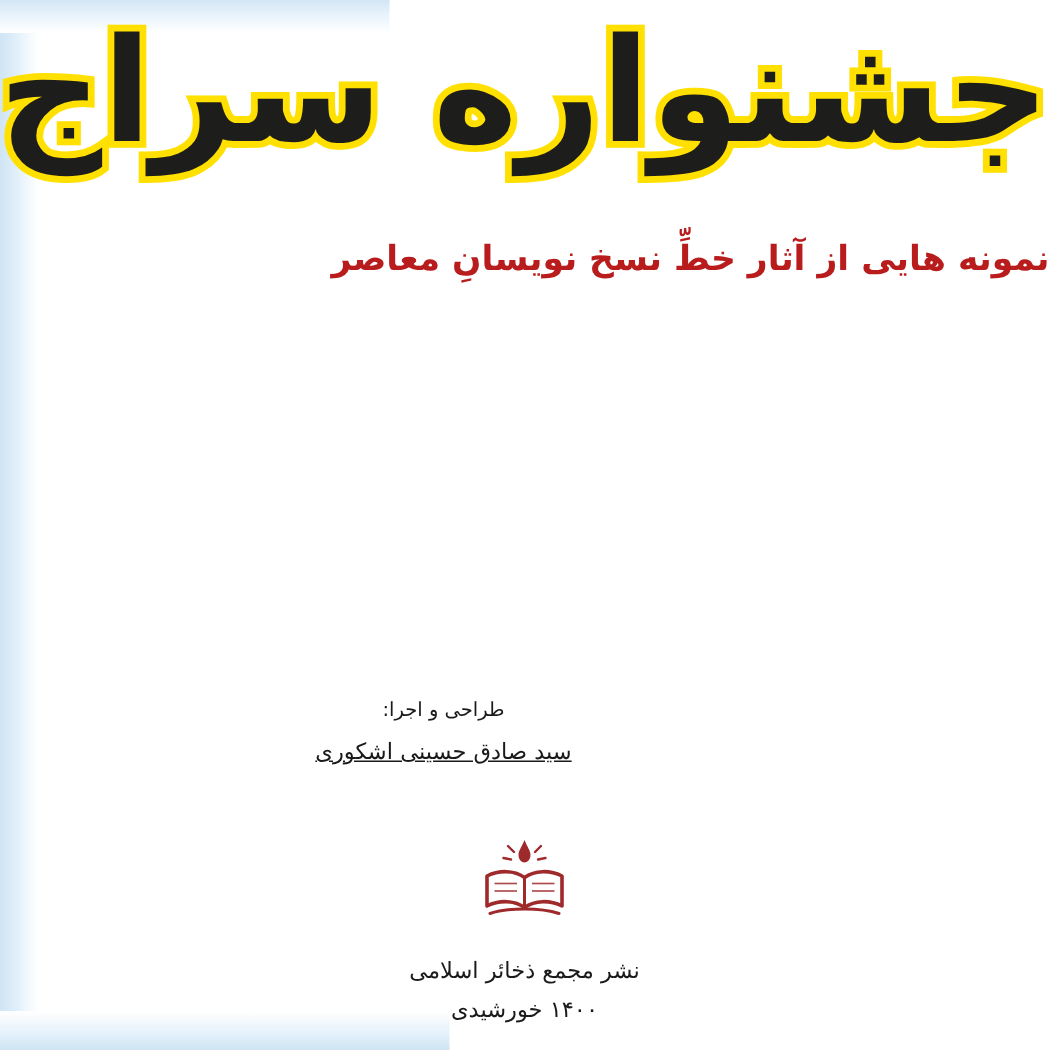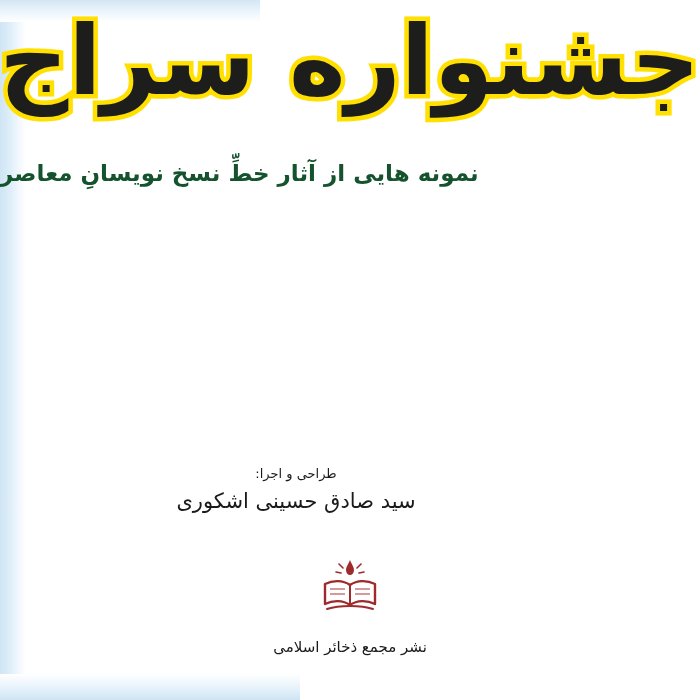--- a/index.html
+++ b/index.html
@@ -78,25 +78,25 @@
     white-space: nowrap;
     margin-left: 35px;
   }
 
   
   .sub1 {
     position: absolute;
     top: 160px;
     left: 0;
     width: 700px;
-    text-align: left;
+    text-align: right;
     direction: rtl;
     font-size: 23px;
     font-weight: bold;
-    color: #14532d;
+    color: #b91c1c;
     letter-spacing: 0px;
   }
   .sub2 {
     position: absolute;
     top: 222px;
     left: 0;
     width: 700px;
     text-align: center;
     direction: rtl;
     font-size: 17px;
@@ -133,22 +133,23 @@
     width: 592px;
     text-align: center;
     direction: rtl;
     color: #1a1a1a;
   }
   .credits .c1 {
     font-size: 13px;
     line-height: 24px;
   }
   .credits .c2 {
-    font-size: 21px;
+    font-size: 15px;
     line-height: 30px;
+    text-decoration: underline;
   }
 
   
   .logo {
     position: absolute;
     top: 556px;
     left: 50%;
     transform: translateX(-50%);
     width: 62px;
     height: 62px;
@@ -214,15 +215,16 @@
         <line x1="36" y1="33" x2="51" y2="33"></line>
         <line x1="36" y1="38" x2="51" y2="38"></line>
       </g>
 
       <path d="M8 53 C20 49 42 49 54 53" fill="none" stroke="#9e2a2b" stroke-width="2" stroke-linecap="round"></path>
     </svg>
   </div>
 
   <div class="footer">
     <div class="f1">نشر مجمع ذخائر اسلامی</div>
+    <div class="f2">۱۴۰۰ خورشیدی</div>
   </div>
 
 </div>
 
 </body></html>

